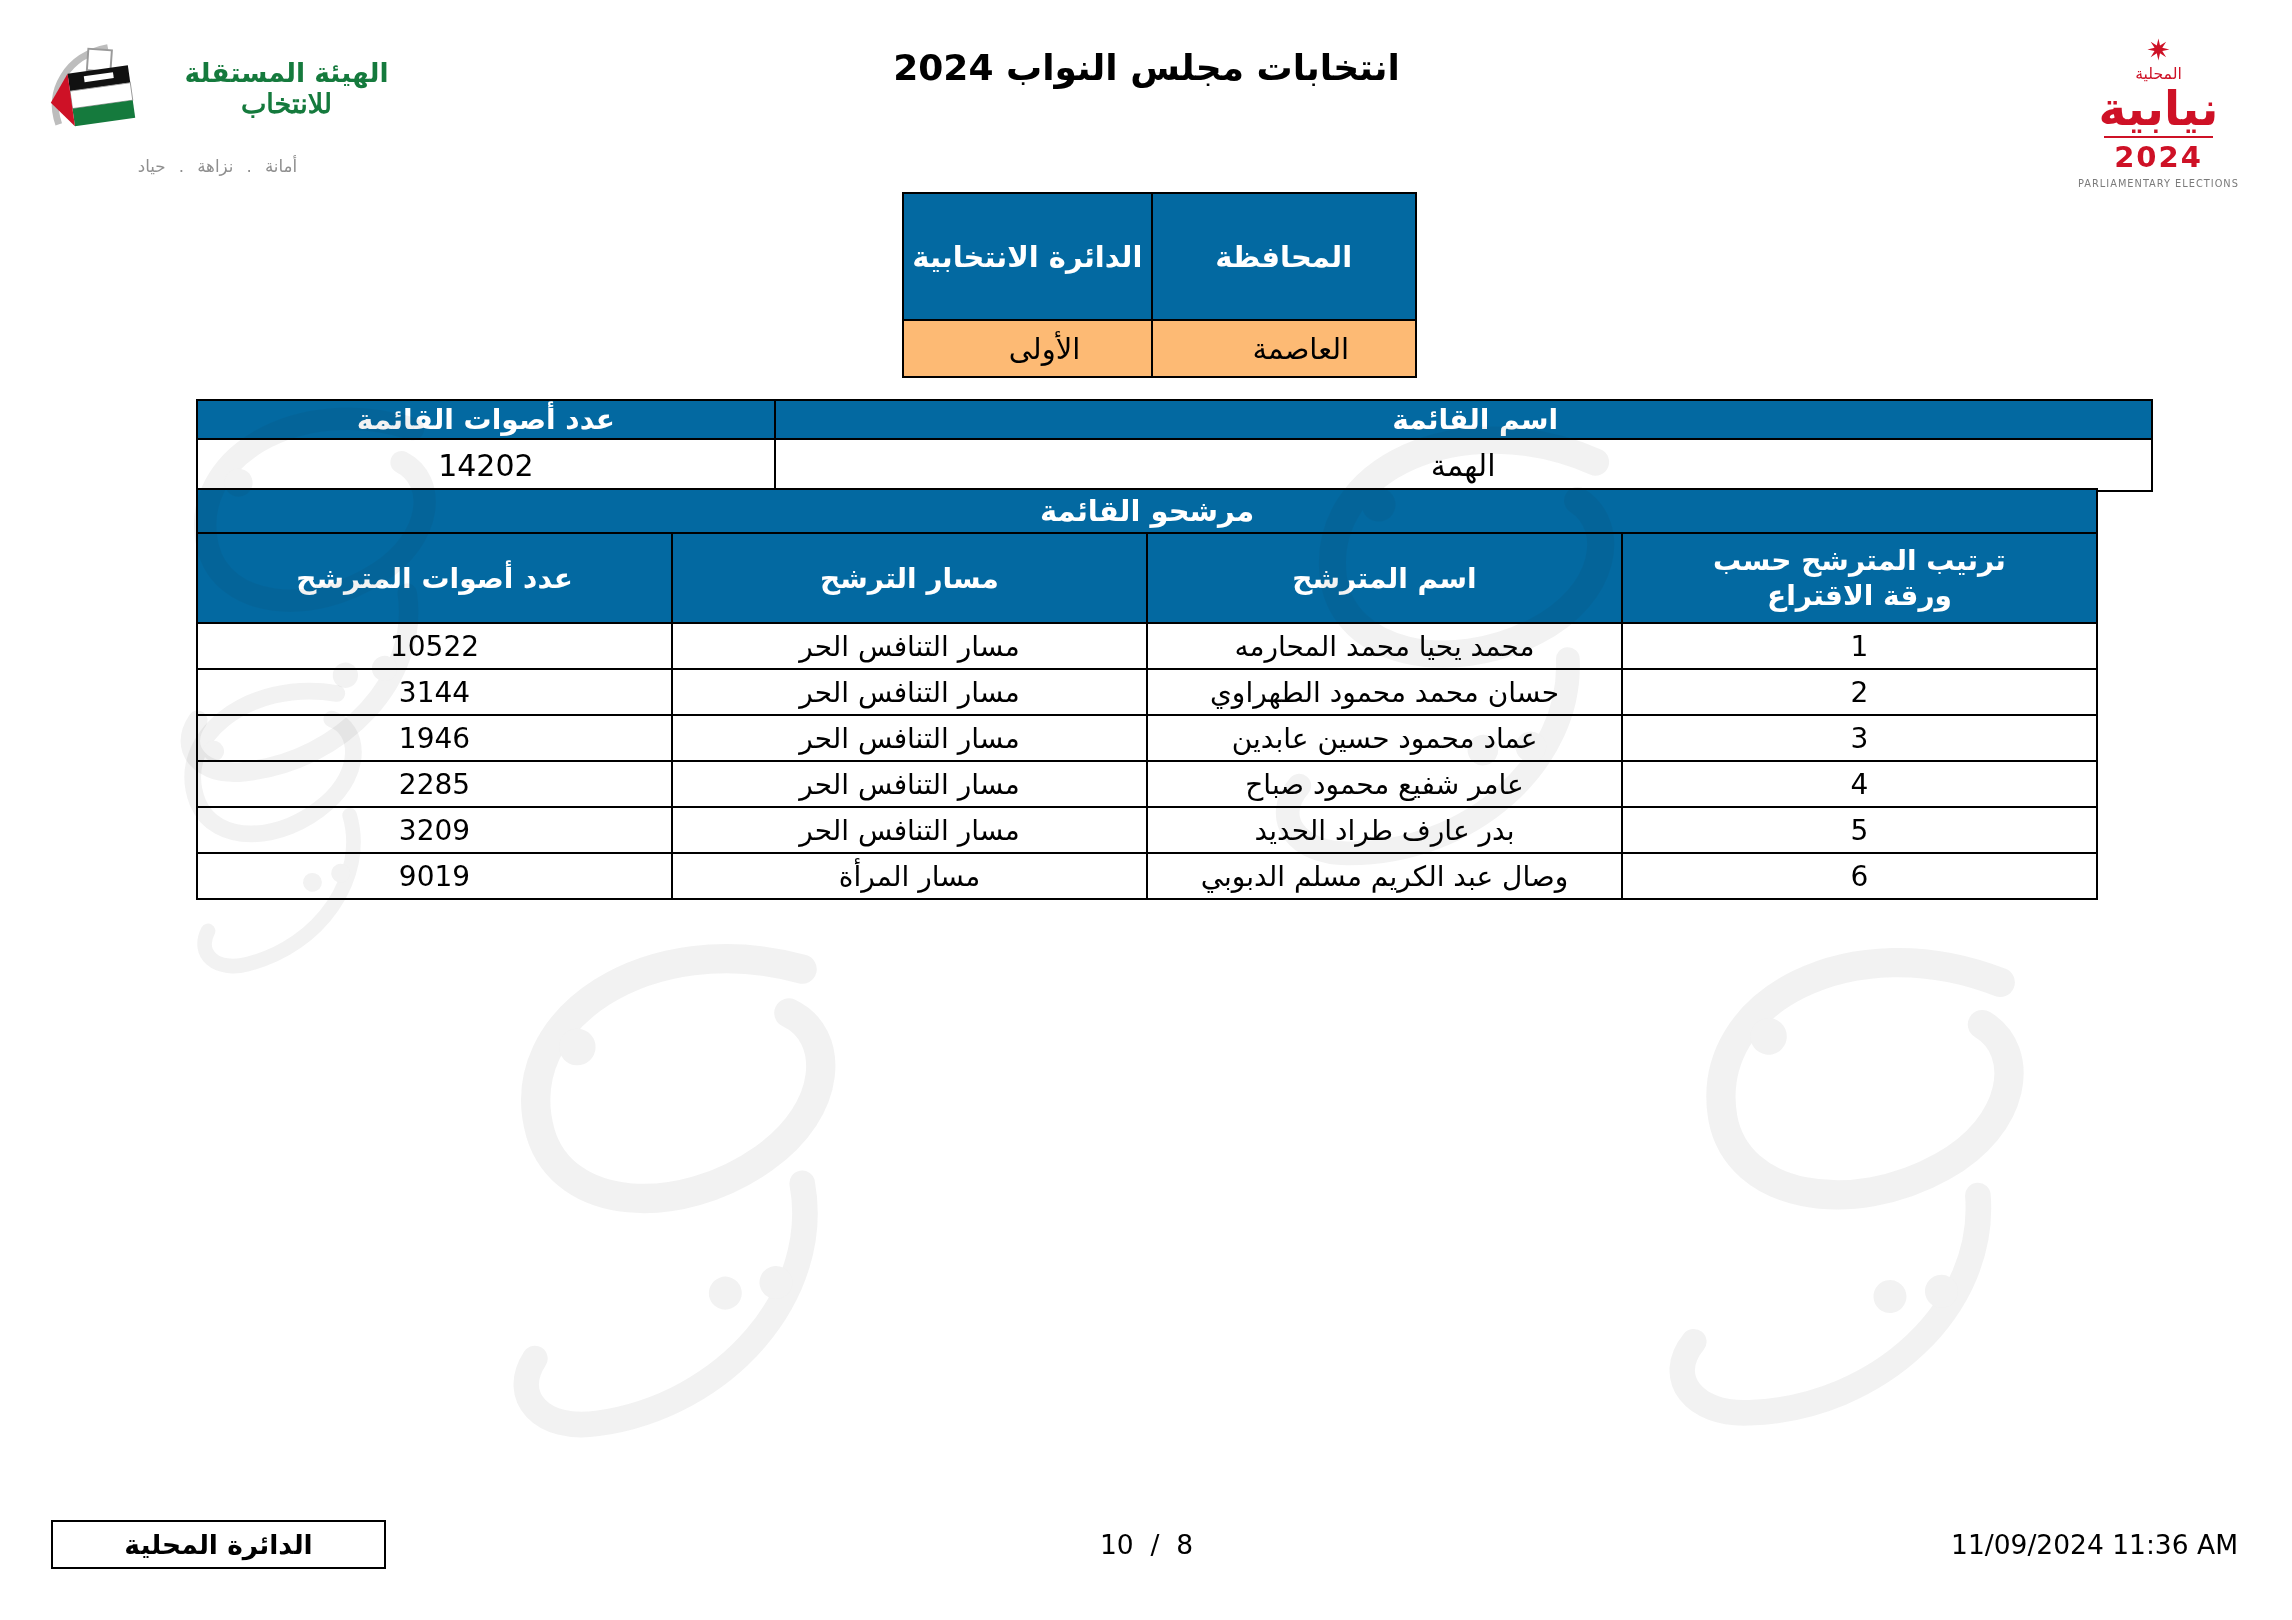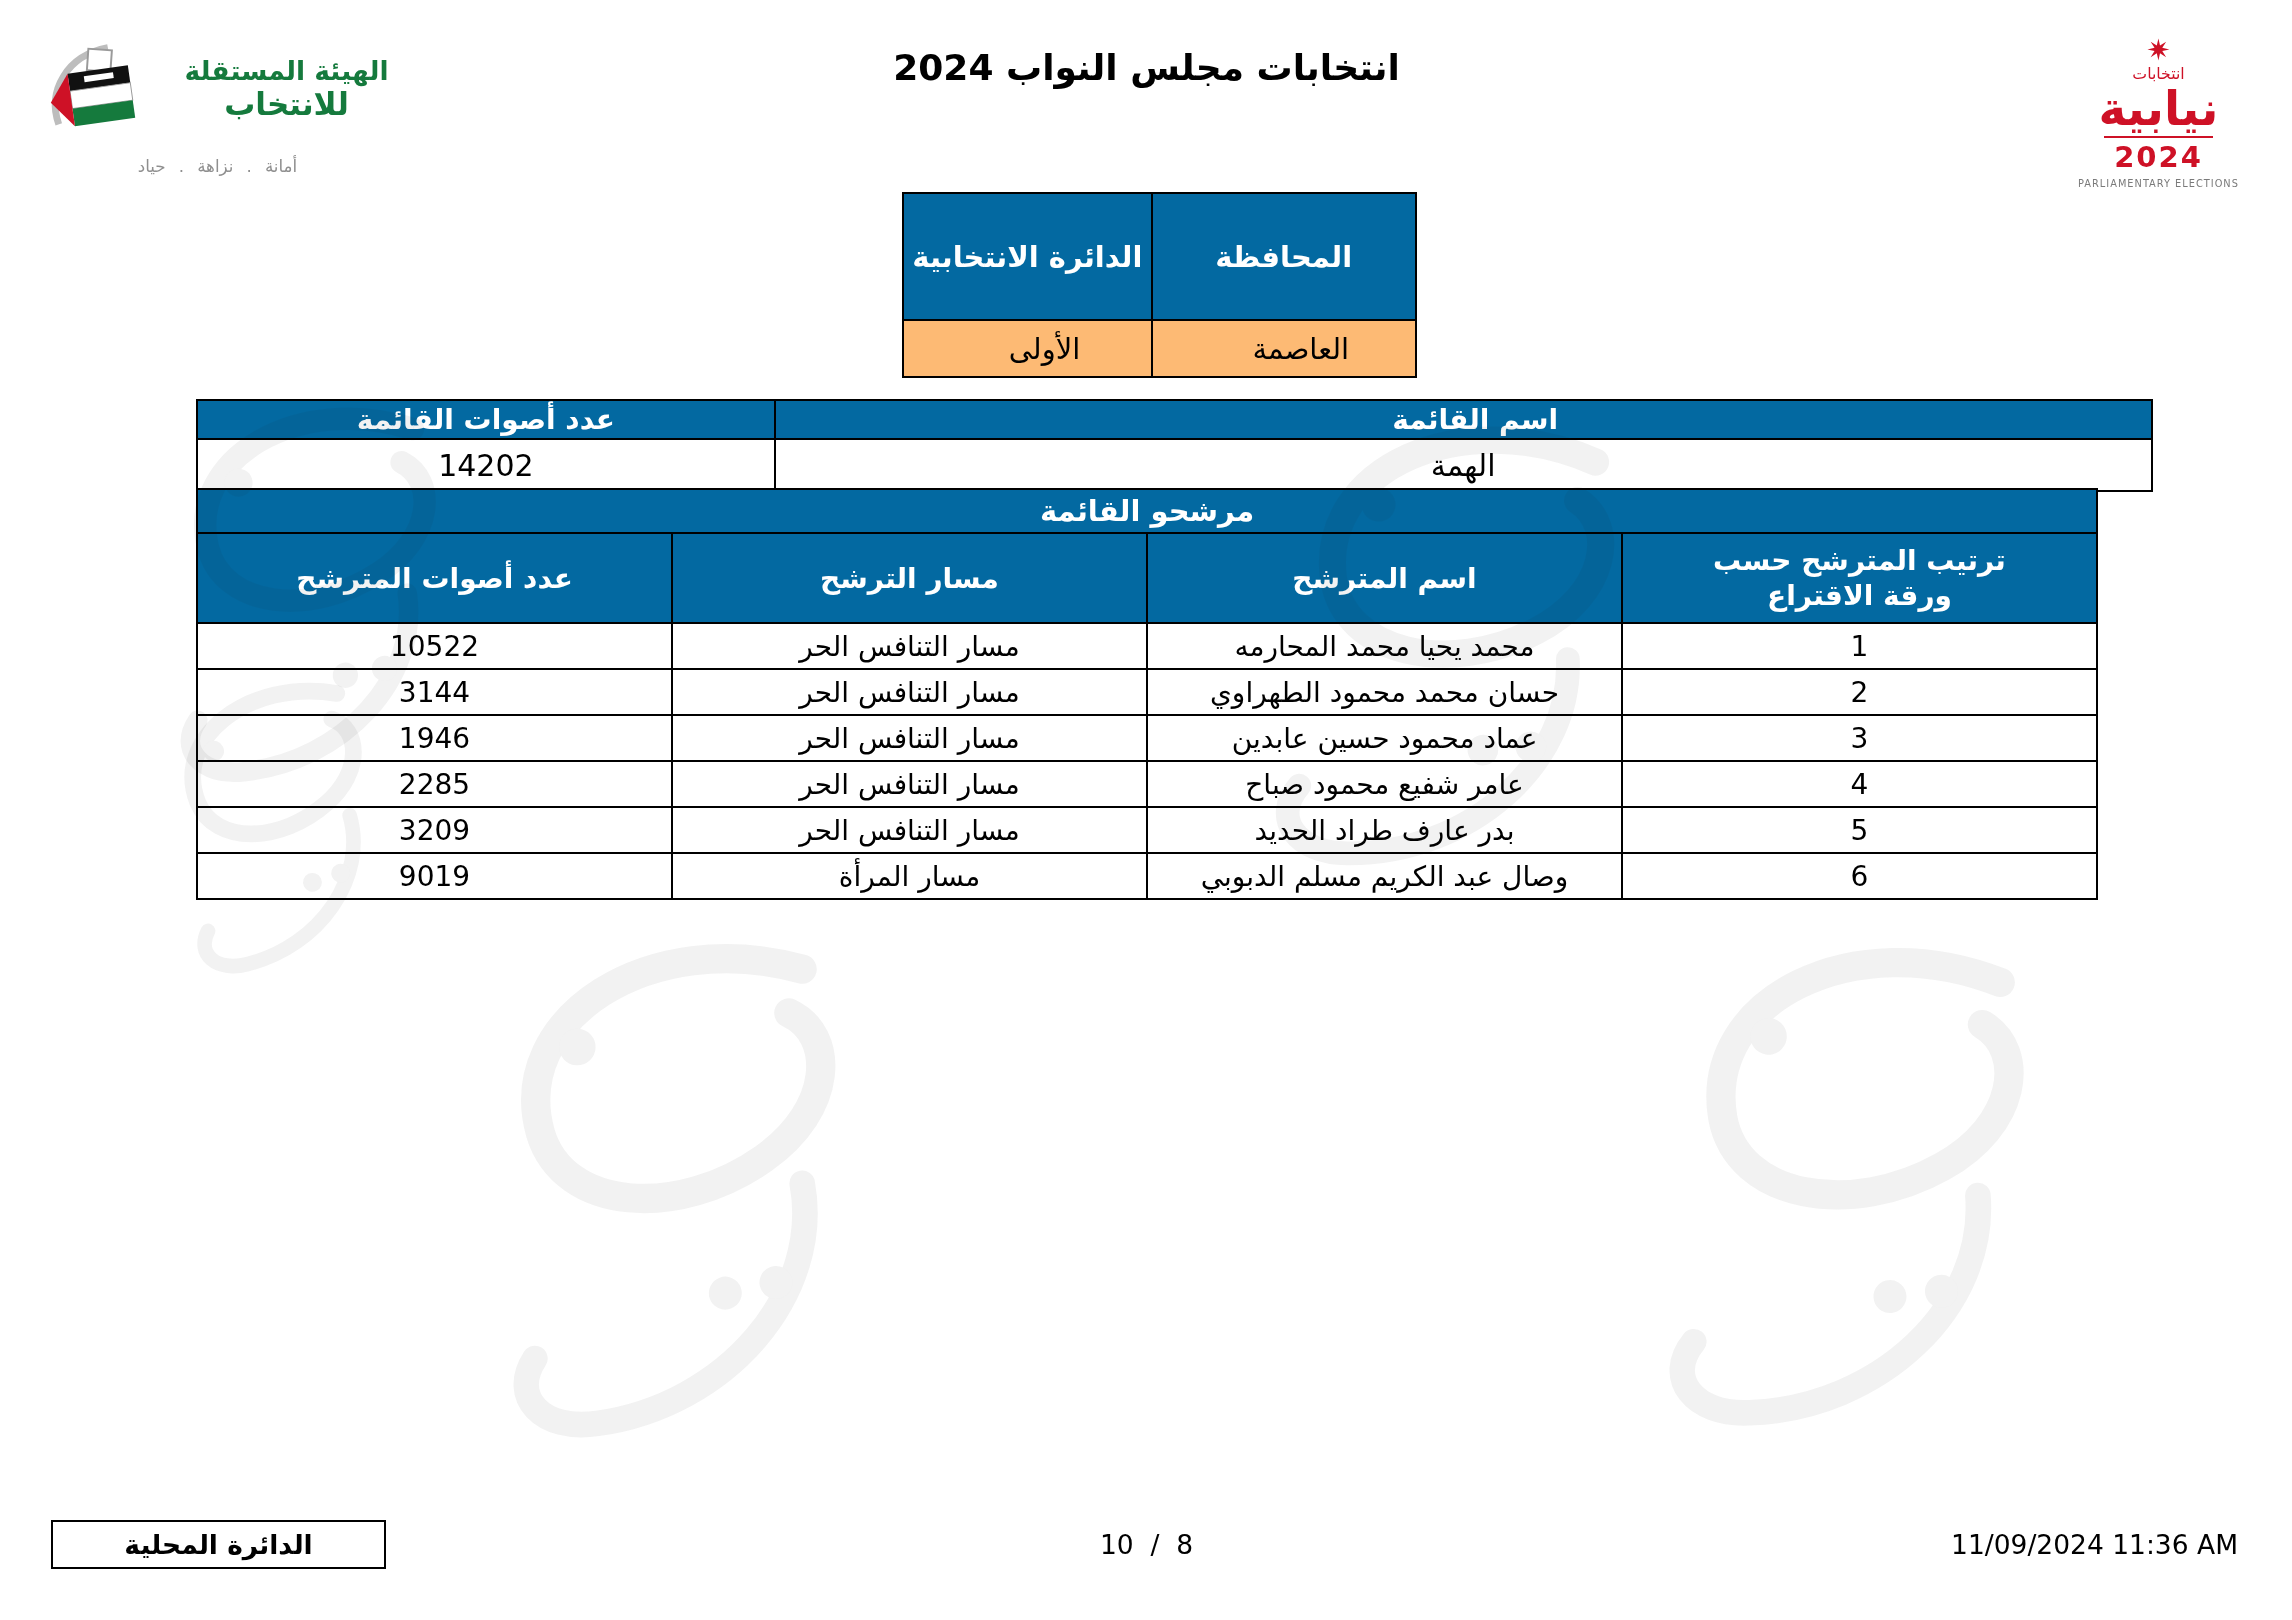--- a/index.html
+++ b/index.html
@@ -15,21 +15,21 @@
   
   .titles { position: absolute; top: 47px; left: 0; right: 0; text-align: center; z-index: 1; }
   .title1 { font-size: 36px; font-weight: bold; }
   .title2 { font-size: 34px; font-weight: bold; margin-top: 15.7px; }
 
   .iec-logo { position: absolute; top: 34px; left: 41px; width: 353px; z-index: 1; }
   .iec-top { display: flex; align-items: center; gap: 20px; }
   .iec-emblem { width: 118px; height: 108px; flex: 0 0 auto; }
   .iec-text { direction: rtl; text-align: center; flex: 1; }
   .iec-line1 { color: #157a3d; font-weight: bold; font-size: 26.5px; }
-  .iec-line2 { color: #157a3d; font-weight: bold; font-size: 31px; letter-spacing: 5.9px; }
+  .iec-line2 { color: #157a3d; font-weight: bold; font-size: 27px; letter-spacing: 5.9px; font-family: Liberation Serif, serif; }
   .iec-tagline { direction: rtl; text-align: center; color: #8f8f8f; font-size: 16.7px; margin-top: 13.7px; word-spacing: 7.8px; }
 
   .election-logo { position: absolute; top: 37px; right: 51px; width: 167px; text-align: center; z-index: 1; }
   .el-star { color: #ce1126; font-size: 29px; line-height: 27.4px; }
   .el-small { color: #ce1126; font-size: 15.7px; direction: rtl; }
   .el-brand { color: #ce1126; font-size: 47px; font-weight: bold; line-height: 51px; direction: rtl; }
   .el-year { color: #ce1126; font-size: 29px; font-weight: bold; letter-spacing: 2px; border-top: 2px solid #ce1126; display: inline-block; padding: 2px 9.8px 0 9.8px; margin-top: 2px; }
   .el-sub { color: #7a7a7a; font-size: 9.8px; letter-spacing: 1px; margin-top: 3.9px; }
 
   
@@ -98,21 +98,21 @@
     </div>
     <div class="iec-tagline">أمانة . نزاهة . حياد</div>
   </div>
 
   <div class="titles">
     <div class="title1" dir="rtl">انتخابات مجلس النواب 2024</div>
   </div>
 
   <div class="election-logo">
     <div class="el-star">✷</div>
-    <div class="el-small">انتخابات</div>
+    <div class="el-small">المحلية</div>
     <div class="el-brand">نيابية</div>
     <div><span class="el-year">2024</span></div>
     <div class="el-sub">PARLIAMENTARY ELECTIONS</div>
   </div>
 
   <table class="info-table" dir="rtl">
     <tbody>
         <tr>
       <th class="green col-gov">المحافظة</th>
       <th class="green col-dist">الدائرة الانتخابية</th>

